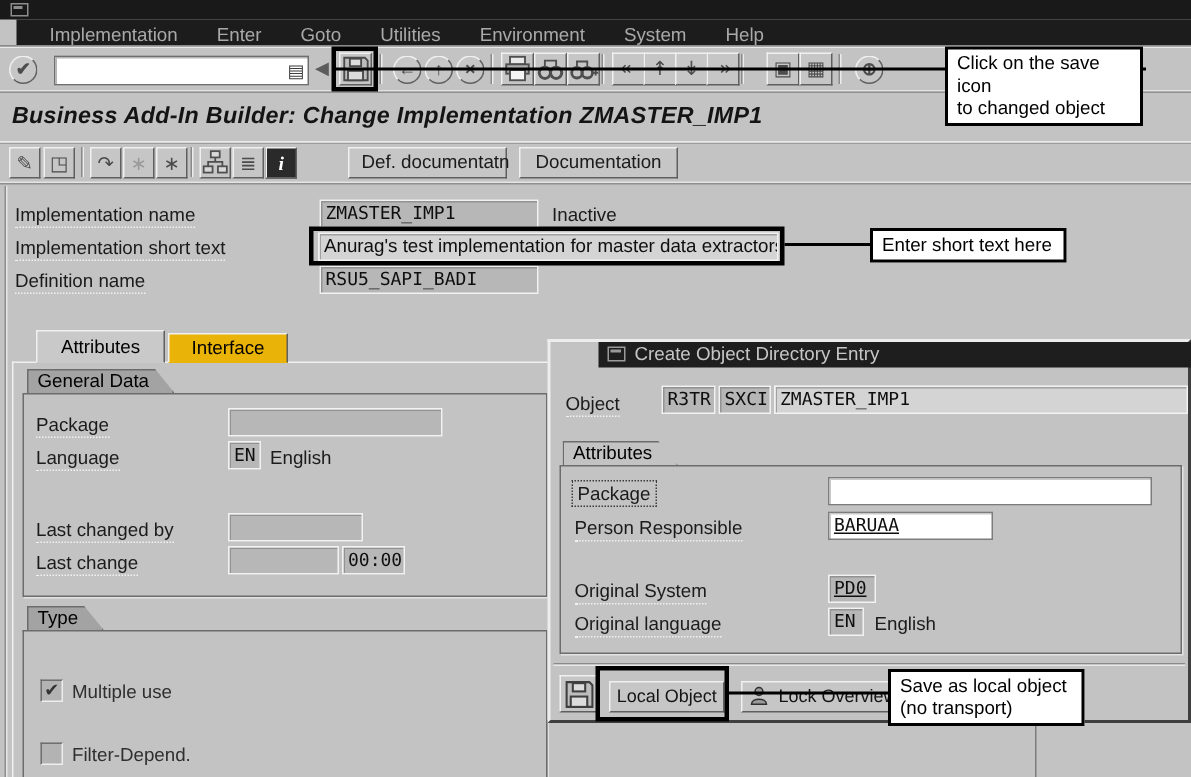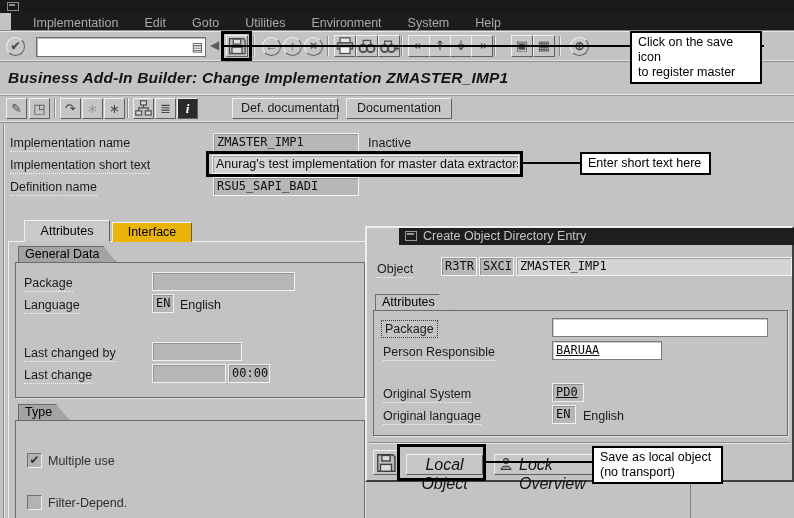--- a/index.html
+++ b/index.html
@@ -54,34 +54,34 @@
   .checkbox { position:absolute; width:15px; height:15px; background:#b3b3b3; border:1px solid; border-color:#6f6f6f #eee #eee #6f6f6f; color:#333; font-size:12px; line-height:13px; text-align:center; }
   .chk-lbl { position:absolute; font-size:12.5px; color:#2f2f2f; white-space:nowrap; }
 
   
   .dialog { position:absolute; left:365px; top:226px; width:429px; height:256px; background:#c3c3c3; border:2px solid; border-color:#ededed #3f3f3f #3f3f3f #ededed; z-index:20; }
   .dlg-titlebar { position:absolute; left:0; top:0; width:100%; height:17px; background:#1e1e1e; color:#c6c6c6; font-size:12.5px; line-height:16px;margin-left:32px; }
   .dlg-title-icon { position:absolute; left:6px; top:3px; width:12px; height:10px; border:1px solid #9a9a9a; }
   .dlg-title-icon:before { content:""; position:absolute; left:1px; top:1px; width:7px; height:2px; background:#9a9a9a; }
   .dlg-close { position:absolute; right:4px; top:0; color:#888; font-size:12px; }
   .dlg-sep { position:absolute; left:2px; width:421px; height:2px; border-top:1px solid #8a8a8a; border-bottom:1px solid #e8e8e8; }
-  .btn { position:absolute; background:#c6c6c6; border:1px solid; border-color:#f0f0f0 #5f5f5f #5f5f5f #f0f0f0; font-size:16px; color:#141414; text-align:center;font-style:italic; }
+  .btn { position:absolute; background:#c6c6c6; border:1px solid; border-color:#f0f0f0 #5f5f5f #5f5f5f #f0f0f0; font-size:12px; color:#141414; text-align:center; }
 
   svg { display:block; }
 </style>
 </head>
 <body>
 
 <div class="abs win-titlebar">
   <div class="abs win-icon"></div>
 </div>
 
 <div class="abs menubar">
   <span class="menu-item">Implementation</span>
-  <span class="menu-item">Edit</span>
+  <span class="menu-item">Enter</span>
   <span class="menu-item">Goto</span>
   <span class="menu-item">Utilities</span>
   <span class="menu-item">Environment</span>
   <span class="menu-item">System</span>
   <span class="menu-item">Help</span>
 </div>
 
 <div class="abs toolbar">
   <div class="tbtn circle-btn" style="left:6px;">✔</div>
   <div class="cmdfield">
@@ -130,21 +130,21 @@
   <div class="tbtn" style="left:511px;">▣</div>
   <div class="tbtn" style="left:533px;">▦</div>
   <div class="tsep" style="left:559px;"></div>
   <div class="tbtn circle-btn" style="left:570px;">⊕</div>
 </div>
 
 <div class="conn" style="left:224px; top:45px; width:540px;"></div>
 <div class="annot-rect" style="left:221px; top:31px; width:31px; height:30px;"></div>
 <div class="note" style="left:630px; top:31px; width:132px;">
   <div>Click on the save icon</div>
-  <div>to register master</div>
+  <div>to changed object</div>
 </div>
 
 <div class="abs page-title">Business Add-In Builder: Change Implementation ZMASTER_IMP1</div>
 
 <div class="abs apptoolbar">
   <div class="aicon" style="left:6px;">✎</div>
   <div class="aicon" style="left:29px;">◳</div>
   <div class="tsep" style="left:54px; top:3px;"></div>
   <div class="aicon" style="left:60px;">↷</div>
   <div class="aicon" style="left:82px; color:#9a9a9a;">∗</div>

